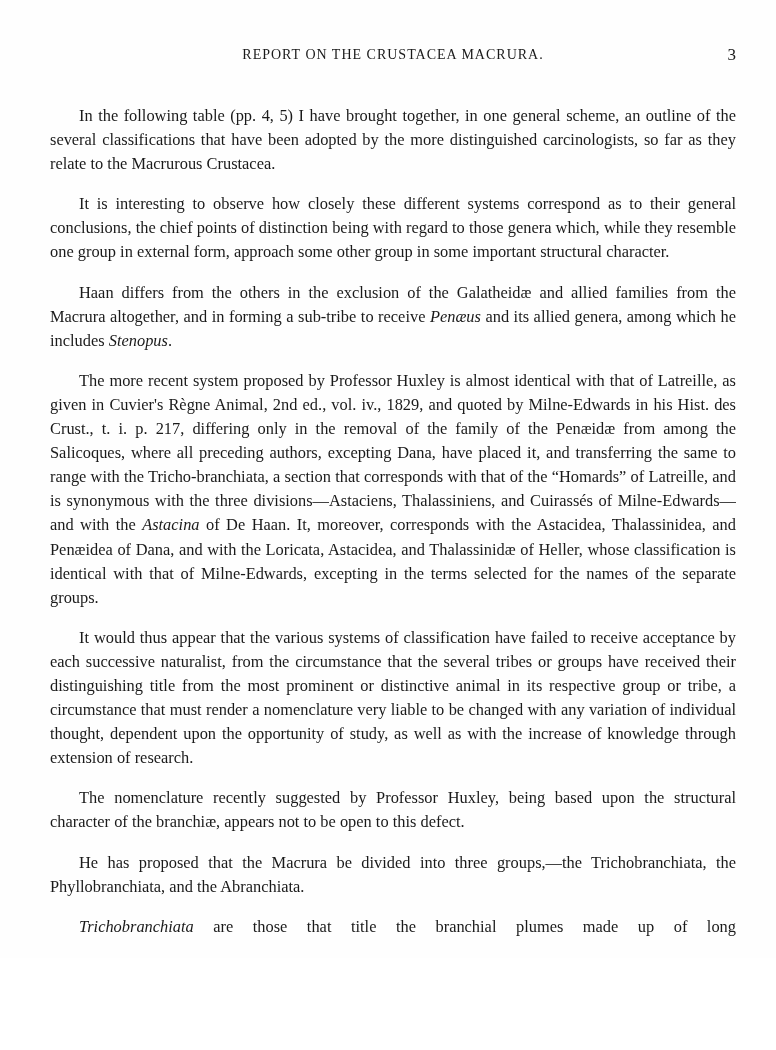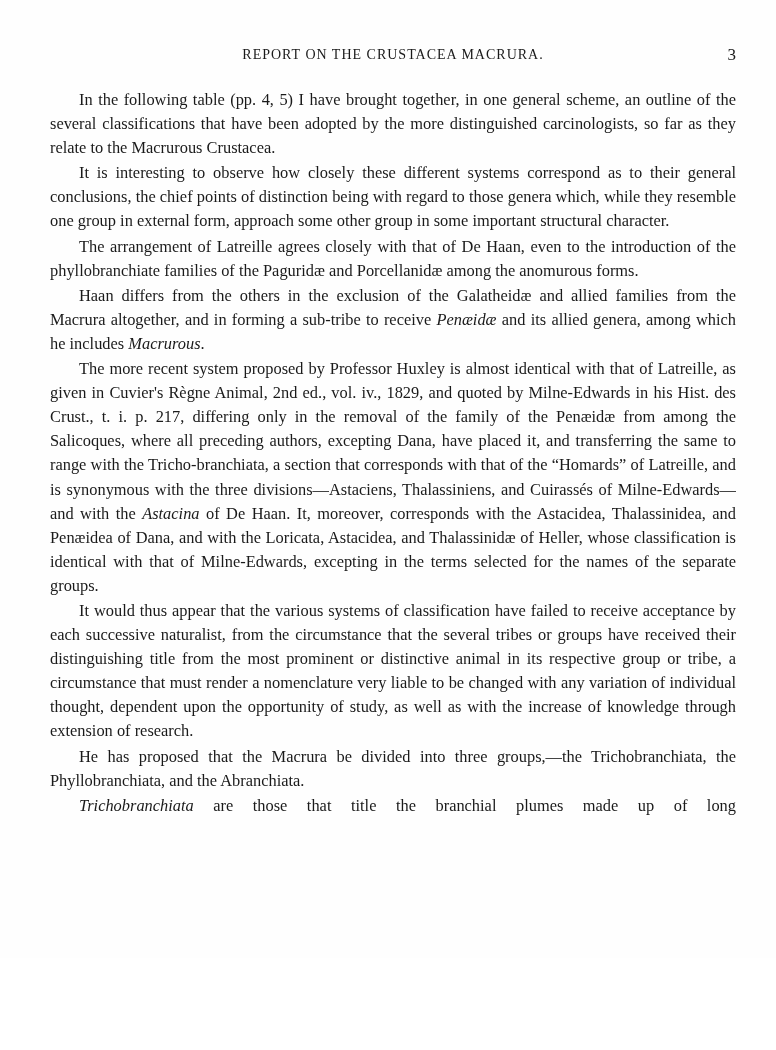--- a/index.html
+++ b/index.html
@@ -12,35 +12,35 @@
   .running-head {
     position: absolute; top: 45px; left: 50px; width: 686px; height: 24px;
     font-size: 14px; letter-spacing: 1px;
   }
   .running-head .title { position: absolute; left: 0; right: 0; text-align: center; top: 2px; }
   .running-head .pageno { position: absolute; right: 0; top: 0; font-size: 17px; letter-spacing: 0; }
   .body-text {
     position: absolute; top: 88px; left: 50px; width: 686px;
     font-size: 16.4px; line-height: 24.1px;
   }
-  .body-text p { margin: 0 0 1px 0; text-indent: 29px; text-align: justify; text-align-last: left; }
+  .body-text p { margin: 16px 0 1px 0; text-indent: 29px; text-align: justify; text-align-last: left; }
   .body-text p:last-child { text-align-last: justify; }
   .body-text i { font-style: italic; }
 </style>
 </head>
 <body>
 
 <div class="page">
   <div class="running-head">
     <span class="title">REPORT ON THE CRUSTACEA MACRURA.</span>
     <span class="pageno">3</span>
   </div>
   <div class="body-text" id="body-text">
       <p><span>In the following table (pp. 4, 5) I have brought together, in one general scheme, an outline of the several classifications that have been adopted by the more distinguished carcinologists, so far as they relate to the Macrurous Crustacea.</span></p>
       <p><span>It is interesting to observe how closely these different systems correspond as to their general conclusions, the chief points of distinction being with regard to those genera which, while they resemble one group in external form, approach some other group in some important structural character.</span></p>
-      <p><span>The arrangement of Latreille agrees closely with that of De Haan, even to the introduction of the phyllobranchiate families of the Paguridæ and Porcellanidæ among the anomurous forms.</span></p>
-      <p><span>Haan differs from the others in the exclusion of the Galatheidæ and allied families from the Macrura altogether, and in forming a sub-tribe to receive </span><i>Penæidæ</i><span> and its allied genera, among which he includes </span><i>Macrurous</i><span>.</span></p>
+      <p><span>Haan differs from the others in the exclusion of the Galatheidæ and allied families from the Macrura altogether, and in forming a sub-tribe to receive </span><i>Penæus</i><span> and its allied genera, among which he includes </span><i>Stenopus</i><span>.</span></p>
       <p><span>The more recent system proposed by Professor Huxley is almost identical with that of Latreille, as given in Cuvier's Règne Animal, 2nd ed., vol. iv., 1829, and quoted by Milne-Edwards in his Hist. des Crust., t. i. p. 217, differing only in the removal of the family of the Penæidæ from among the Salicoques, where all preceding authors, excepting Dana, have placed it, and transferring the same to range with the Tricho-branchiata, a section that corresponds with that of the “Homards” of Latreille, and is synonymous with the three divisions—Astaciens, Thalassiniens, and Cuirassés of Milne-Edwards—and with the </span><i>Astacina</i><span> of De Haan.  It, moreover, corresponds with the Astacidea, Thalassinidea, and Penæidea of Dana, and with the Loricata, Astacidea, and Thalassinidæ of Heller, whose classification is identical with that of Milne-Edwards, excepting in the terms selected for the names of the separate groups.</span></p>
       <p><span>It would thus appear that the various systems of classification have failed to receive acceptance by each successive naturalist, from the circumstance that the several tribes or groups have received their distinguishing title from the most prominent or distinctive animal in its respective group or tribe, a circumstance that must render a nomenclature very liable to be changed with any variation of individual thought, dependent upon the opportunity of study, as well as with the increase of knowledge through extension of research.</span></p>
+      <p><span>The nomenclature recently suggested by Professor Huxley, being based upon the structural character of the branchiæ, appears not to be open to this defect.</span></p>
       <p><span>He has proposed that the Macrura be divided into three groups,—the Trichobranchiata, the Phyllobranchiata, and the Abranchiata.</span></p>
       <p><i>Trichobranchiata</i><span> are those that title the branchial plumes made up of long</span></p>
     </div>
 </div>
 
 </body></html>

